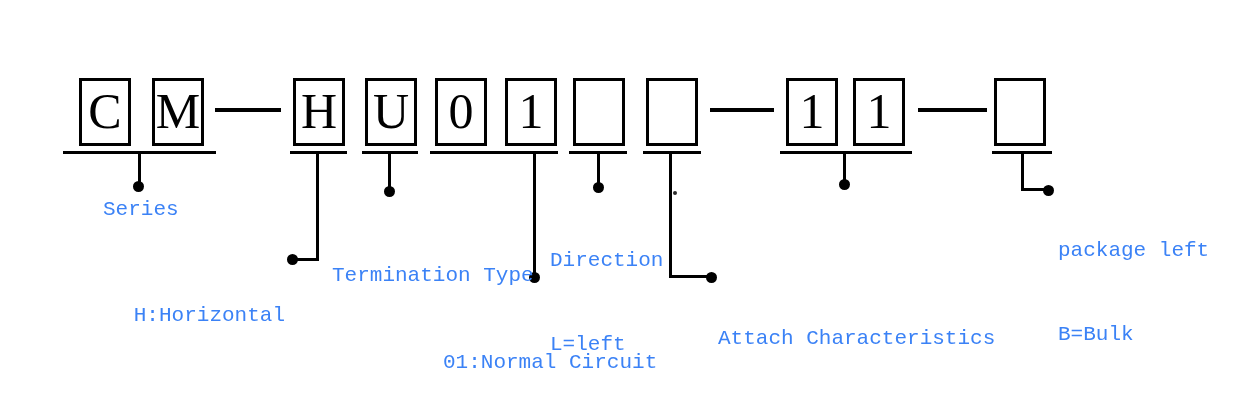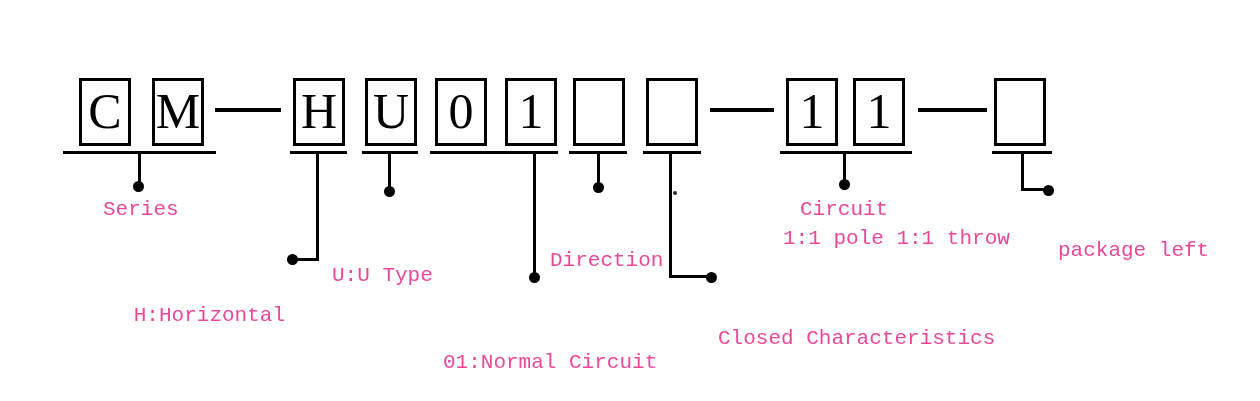--- a/index.html
+++ b/index.html
@@ -11,21 +11,21 @@
     position:absolute;top:78px;width:46px;height:62px;border:3px solid #000;background:#fff;
     font-family:"Liberation Serif","DejaVu Serif",serif;font-size:50px;line-height:60px;
     text-align:center;color:#000;
   }
   .dash{position:absolute;top:108px;height:4px;background:#000;}
   .uline{position:absolute;top:151px;height:3px;background:#000;}
   .v{position:absolute;width:3px;background:#000;}
   .h{position:absolute;height:3px;background:#000;}
   .dot{position:absolute;width:11px;height:11px;border-radius:50%;background:#000;}
   .tinydot{position:absolute;width:4px;height:4px;border-radius:50%;background:#2a2a2a;}
-  .lbl{position:absolute;font-size:21px;line-height:28px;white-space:pre;color:#ec4899;letter-spacing:0;}
+  .lbl{position:absolute;font-size:21px;line-height:28px;white-space:pre;color:#3b82f6;letter-spacing:0;}
   .rt{text-align:right;}
 </style>
 </head>
 <body>
 
 <div id="canvas">
 
   <div class="pbox" style="left:79px">C</div>
   <div class="pbox" style="left:152px">M</div>
   <div class="pbox" style="left:293px">H</div>
@@ -81,40 +81,40 @@
   <div class="tinydot" style="left:673px;top:191px"></div>
 
   <div class="lbl" style="left:103px;top:196px">Series</div>
 
   <div class="lbl rt" style="left:40px;top:246px;width:245px">
     <div>H:Horizontal</div>
     
   </div>
 
   <div class="lbl" style="left:332px;top:201px;line-height:30px">
-    <div>U:U Type</div>
+    <div>Termination Type</div>
   </div>
 
   <div class="lbl" style="left:443px;top:293px">
     <div>01:Normal Circuit</div>
     
   </div>
 
   <div class="lbl" style="left:550px;top:191px">
     <div>Direction</div>
+    <div>L=left</div>
     
   </div>
 
   <div class="lbl" style="left:718px;top:266px;line-height:29px">
-    <div>Closed Characteristics</div>
+    <div>Attach Characteristics</div>
     
     
   </div>
 
-  <div class="lbl" style="left:800px;top:196px">Circuit</div>
-  <div class="lbl" style="left:783px;top:225px">1:1 pole 1:1 throw</div>
 
   <div class="lbl" style="left:1058px;top:181px">
     <div>package left</div>
+    <div>B=Bulk</div>
     
   </div>
 
 </div>
 
 </body></html>

